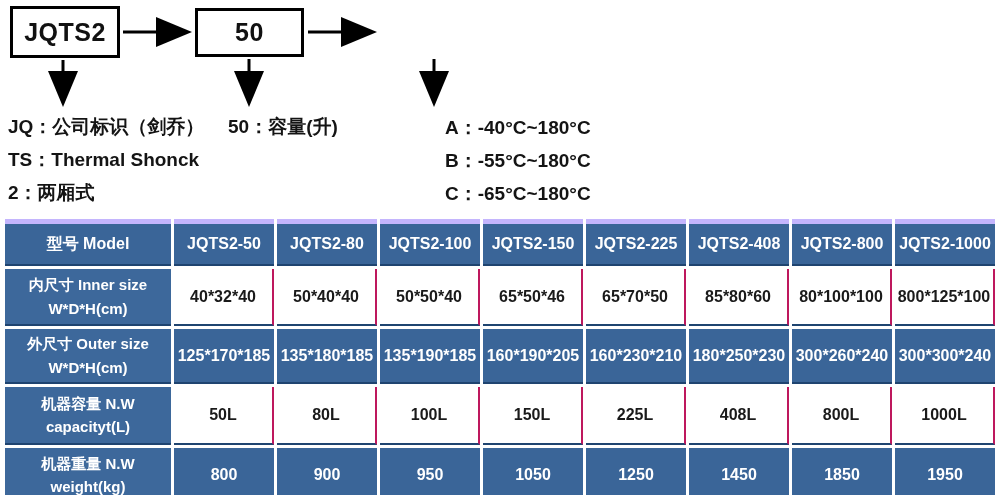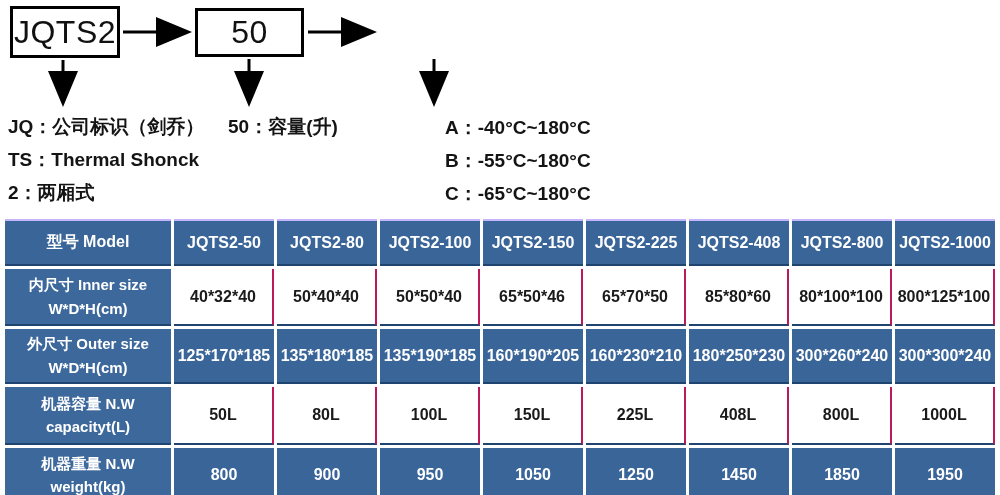--- a/index.html
+++ b/index.html
@@ -12,21 +12,21 @@
   }
 
   
   .flow-area { position: absolute; top: 0; left: 0; width: 1000px; height: 216px; }
   .flow-svg { position: absolute; top: 0; left: 0; }
   .code-box {
     position: absolute;
     border: 3px solid #000000;
     background: #ffffff;
     display: flex; align-items: center; justify-content: center;
-    font-weight: normal; font-size: 32px; letter-spacing: 0.5px;
+    font-weight: bold; font-size: 25px; letter-spacing: 0.5px;
   }
   .box-1 { left: 10px;  top: 6px; width: 110px; height: 52px; }
   .box-2 { left: 195px; top: 8px; width: 109px; height: 49px; }
   .box-3 { left: 380px; top: 8px; width: 108px; height: 49px; }
 
   .note {
     position: absolute;
     font-weight: bold;
     font-size: 19px;
     white-space: nowrap;
@@ -49,21 +49,21 @@
     vertical-align: middle;
     font-weight: bold;
     border-bottom: 2px solid #1F4470;
     overflow: hidden;
   }
   .spec-table th {
     background: #3A6598;
     color: #ffffff;
     font-size: 16px;
     height: 47px;
-    border-top: 2px solid #c4b5fd;
+    border-top: 5px solid #c4b5fd;
   }
   td.row-label {
     background: #3D689B;
     color: #ffffff;
     font-size: 15px;
     line-height: 1.55;
   }
   td.cell-white {
     background: #ffffff;
     color: #1a1a1a;

